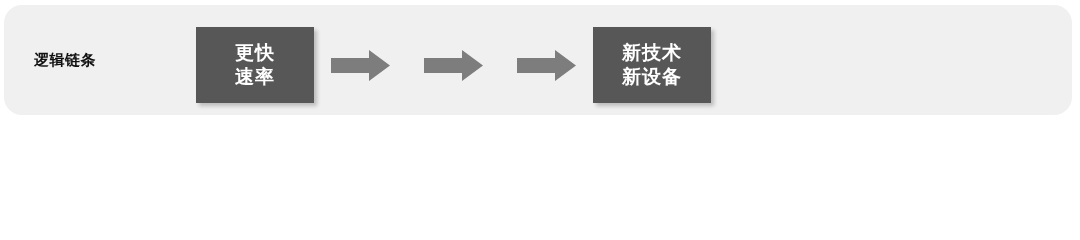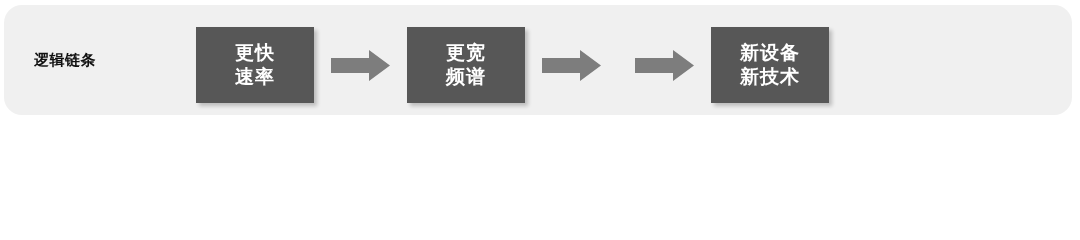--- a/index.html
+++ b/index.html
@@ -97,41 +97,37 @@
     </div>
 
     <div class="chain-arrow">
       <span>
         <svg width="59" height="31" viewBox="0 0 59 31" aria-hidden="true">
           <polygon points="0,8 38,8 38,0 59,15.5 38,31 38,23 0,23" fill="#7d7d7d"></polygon>
         </svg>
       </span>
     </div>
 
-    <div class="chain-node">
-      <span class="node-line">更宽</span>
-      <span class="node-line">频谱</span>
-    </div>
 
     <div class="chain-arrow">
       <span>
         <svg width="59" height="31" viewBox="0 0 59 31" aria-hidden="true">
           <polygon points="0,8 38,8 38,0 59,15.5 38,31 38,23 0,23" fill="#7d7d7d"></polygon>
         </svg>
       </span>
     </div>
 
 
     <div class="chain-arrow">
       <span>
         <svg width="59" height="31" viewBox="0 0 59 31" aria-hidden="true">
           <polygon points="0,8 38,8 38,0 59,15.5 38,31 38,23 0,23" fill="#7d7d7d"></polygon>
         </svg>
       </span>
     </div>
 
     <div class="chain-node">
+      <span class="node-line">新技术</span>
       <span class="node-line">新设备</span>
-      <span class="node-line">新技术</span>
     </div>
 
   </div>
 </div>
 
 </body></html>

